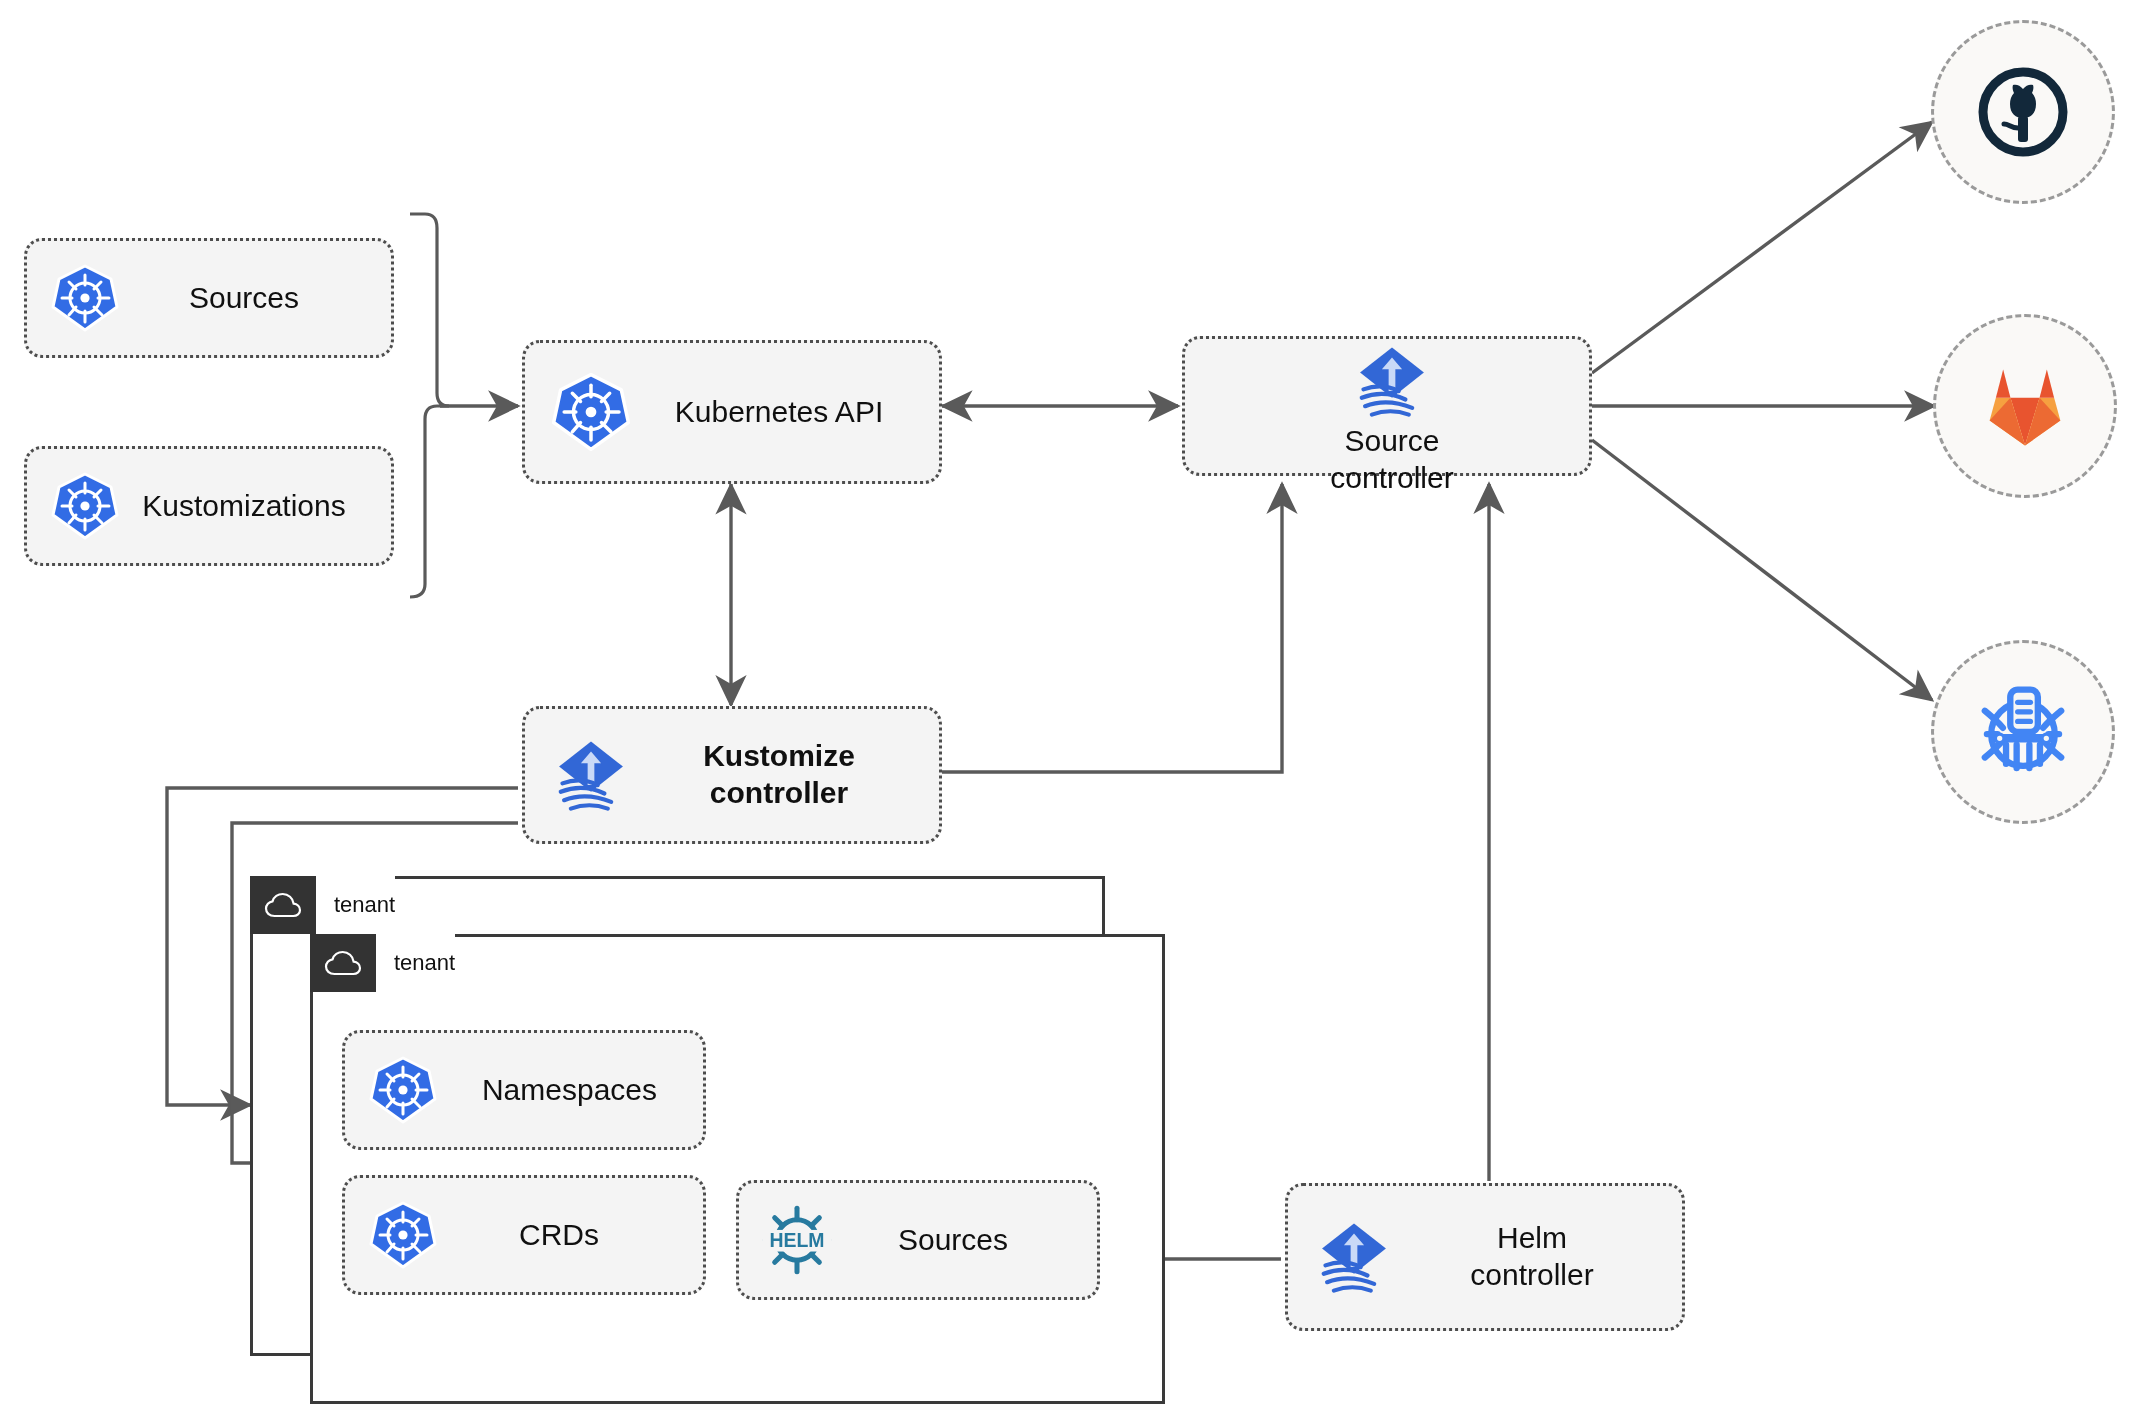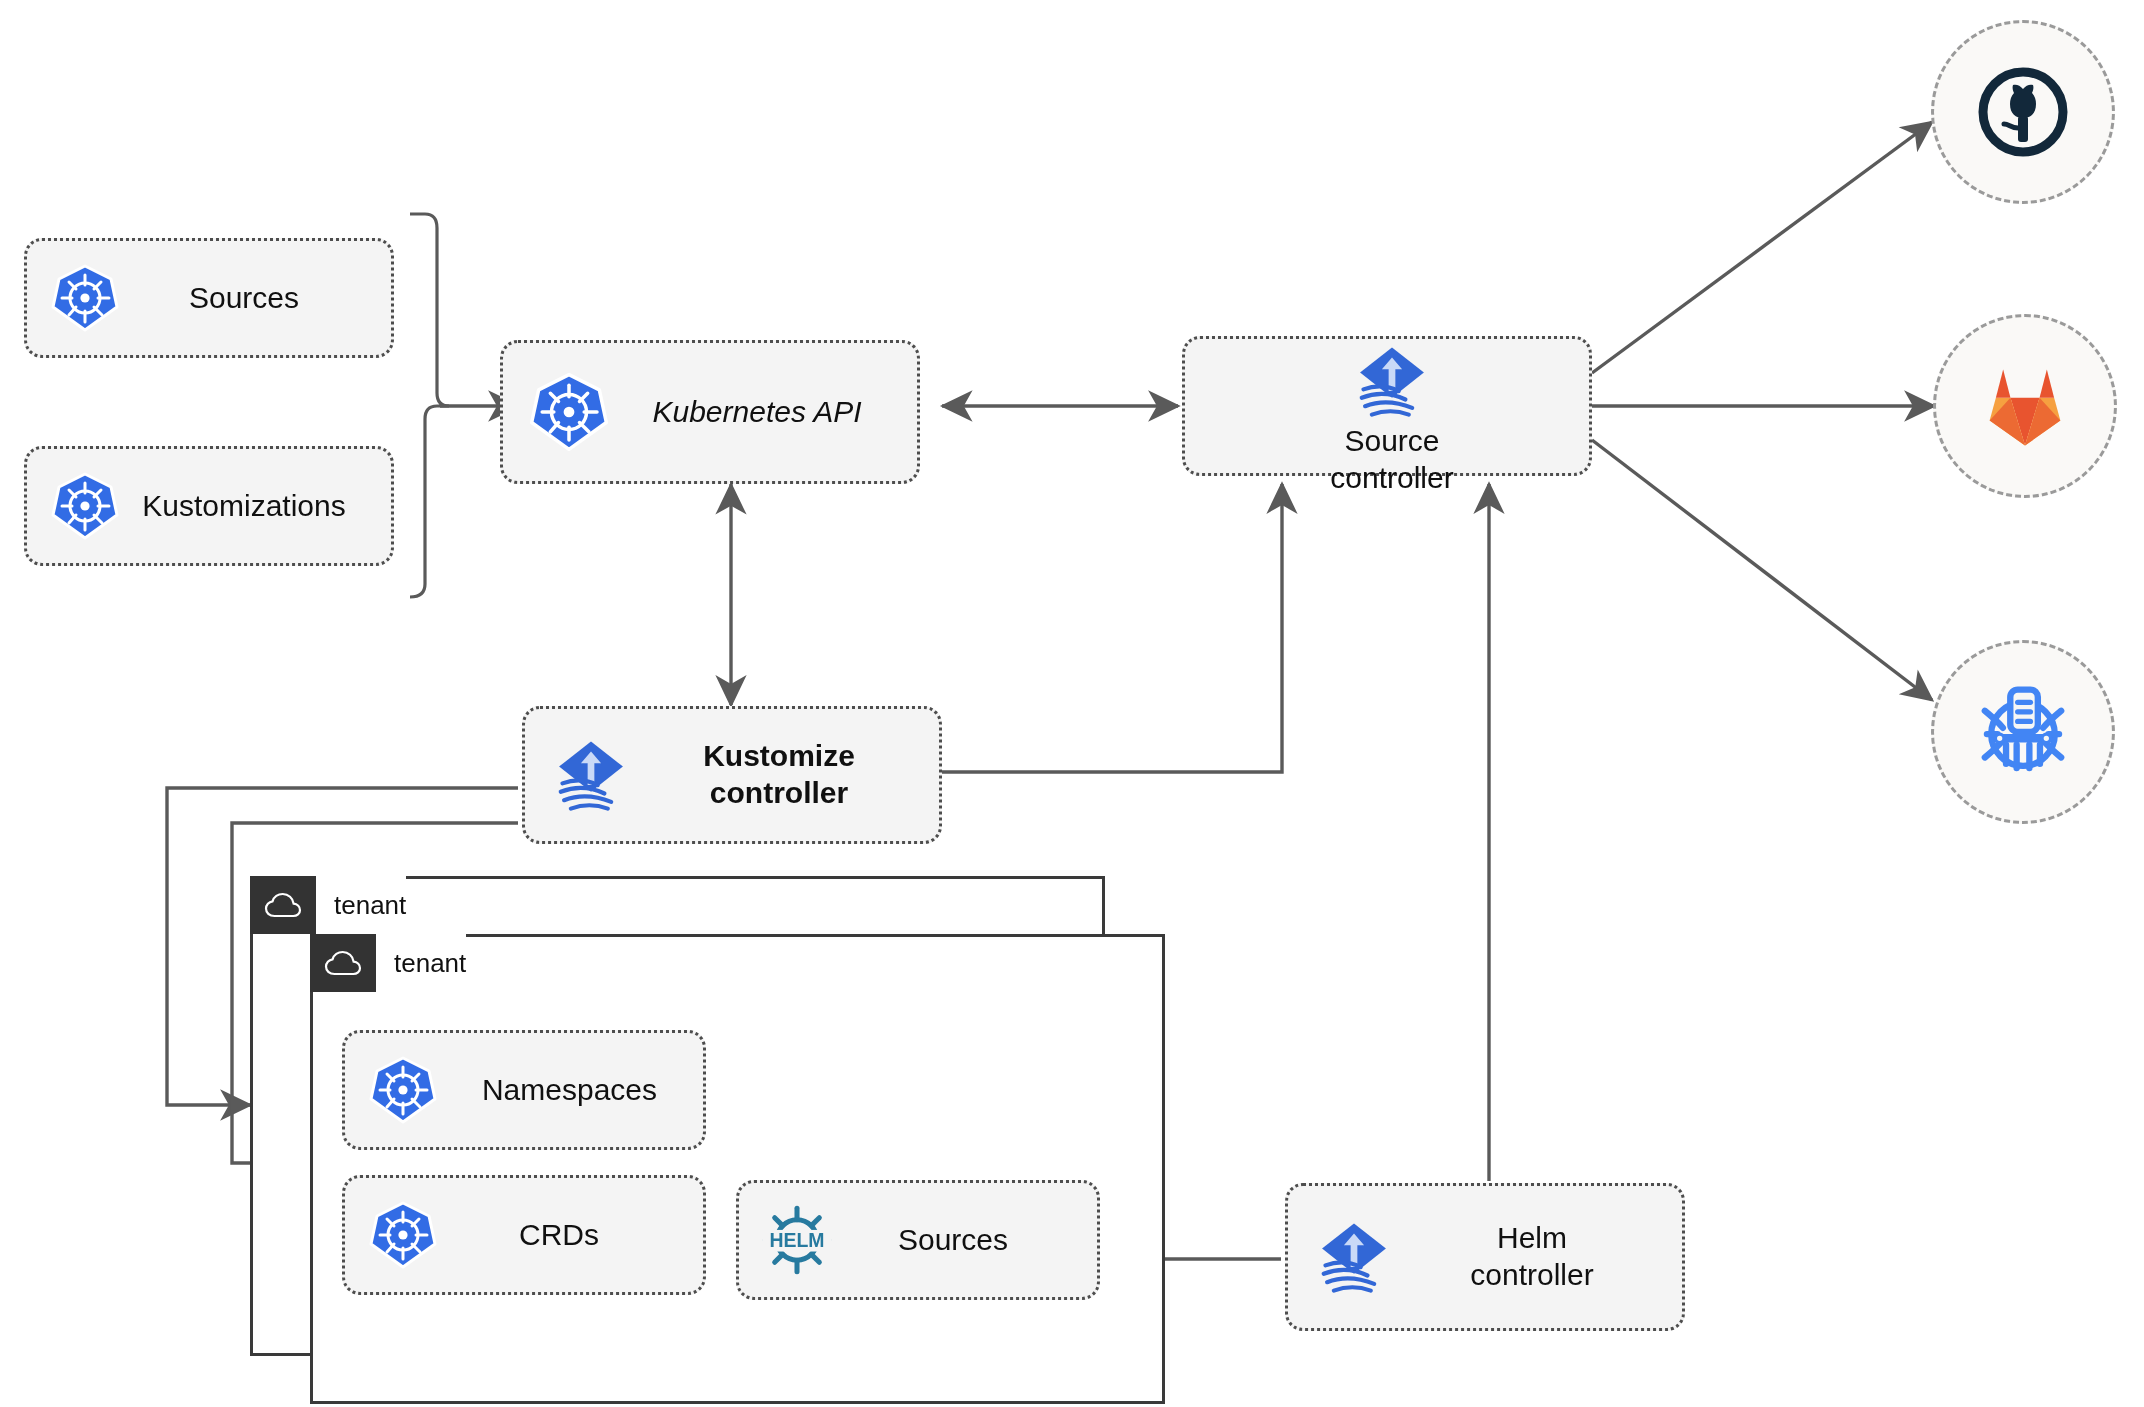--- a/index.html
+++ b/index.html
@@ -84,21 +84,21 @@
     align-items:center;
     z-index:4;
   }
   .tenant-badge{
     width:66px;height:58px;
     background:#333333;
     display:flex;align-items:center;justify-content:center;
   }
   .tenant-title{
     padding-left:18px;
-    font-size:26px;
+    font-size:22px;
     color:#111111;
     background:#ffffff;
     line-height:58px;
     height:58px;
   }
 </style>
 </head>
 <body>
 
 <div id="stage">
@@ -202,21 +202,21 @@
           <line x1="45" y1="45" x2="53" y2="53"></line>
           <line x1="52" y1="20" x2="45" y2="27"></line>
           <line x1="27" y1="45" x2="20" y2="53"></line>
         </g>
         <circle cx="36" cy="36" r="4.6" fill="#ffffff"></circle>
       </svg>
     </span>
     <span class="lbl">Kustomizations</span>
   </div>
 
-  <div class="node ctrl" style="left:500px;top:340px;width:420px;height:144px;font-style:italic;">
+  <div class="node ctrl" style="left:522px;top:340px;width:420px;height:144px;">
     <span class="ico">
       <svg width="84" height="84" viewBox="0 0 72 72" aria-hidden="true">
         <polygon points="36,4 62,17 68,45 36,68 4,45 10,17" fill="#326CE5" stroke="#ffffff" stroke-width="3" stroke-linejoin="round"></polygon>
         <g stroke="#ffffff" stroke-width="3" fill="none" stroke-linecap="round">
           <circle cx="36" cy="36" r="15"></circle>
           <line x1="36" y1="13" x2="36" y2="23"></line>
           <line x1="36" y1="49" x2="36" y2="60"></line>
           <line x1="13" y1="36" x2="23" y2="36"></line>
           <line x1="49" y1="36" x2="60" y2="36"></line>
           <line x1="20" y1="20" x2="27" y2="27"></line>

